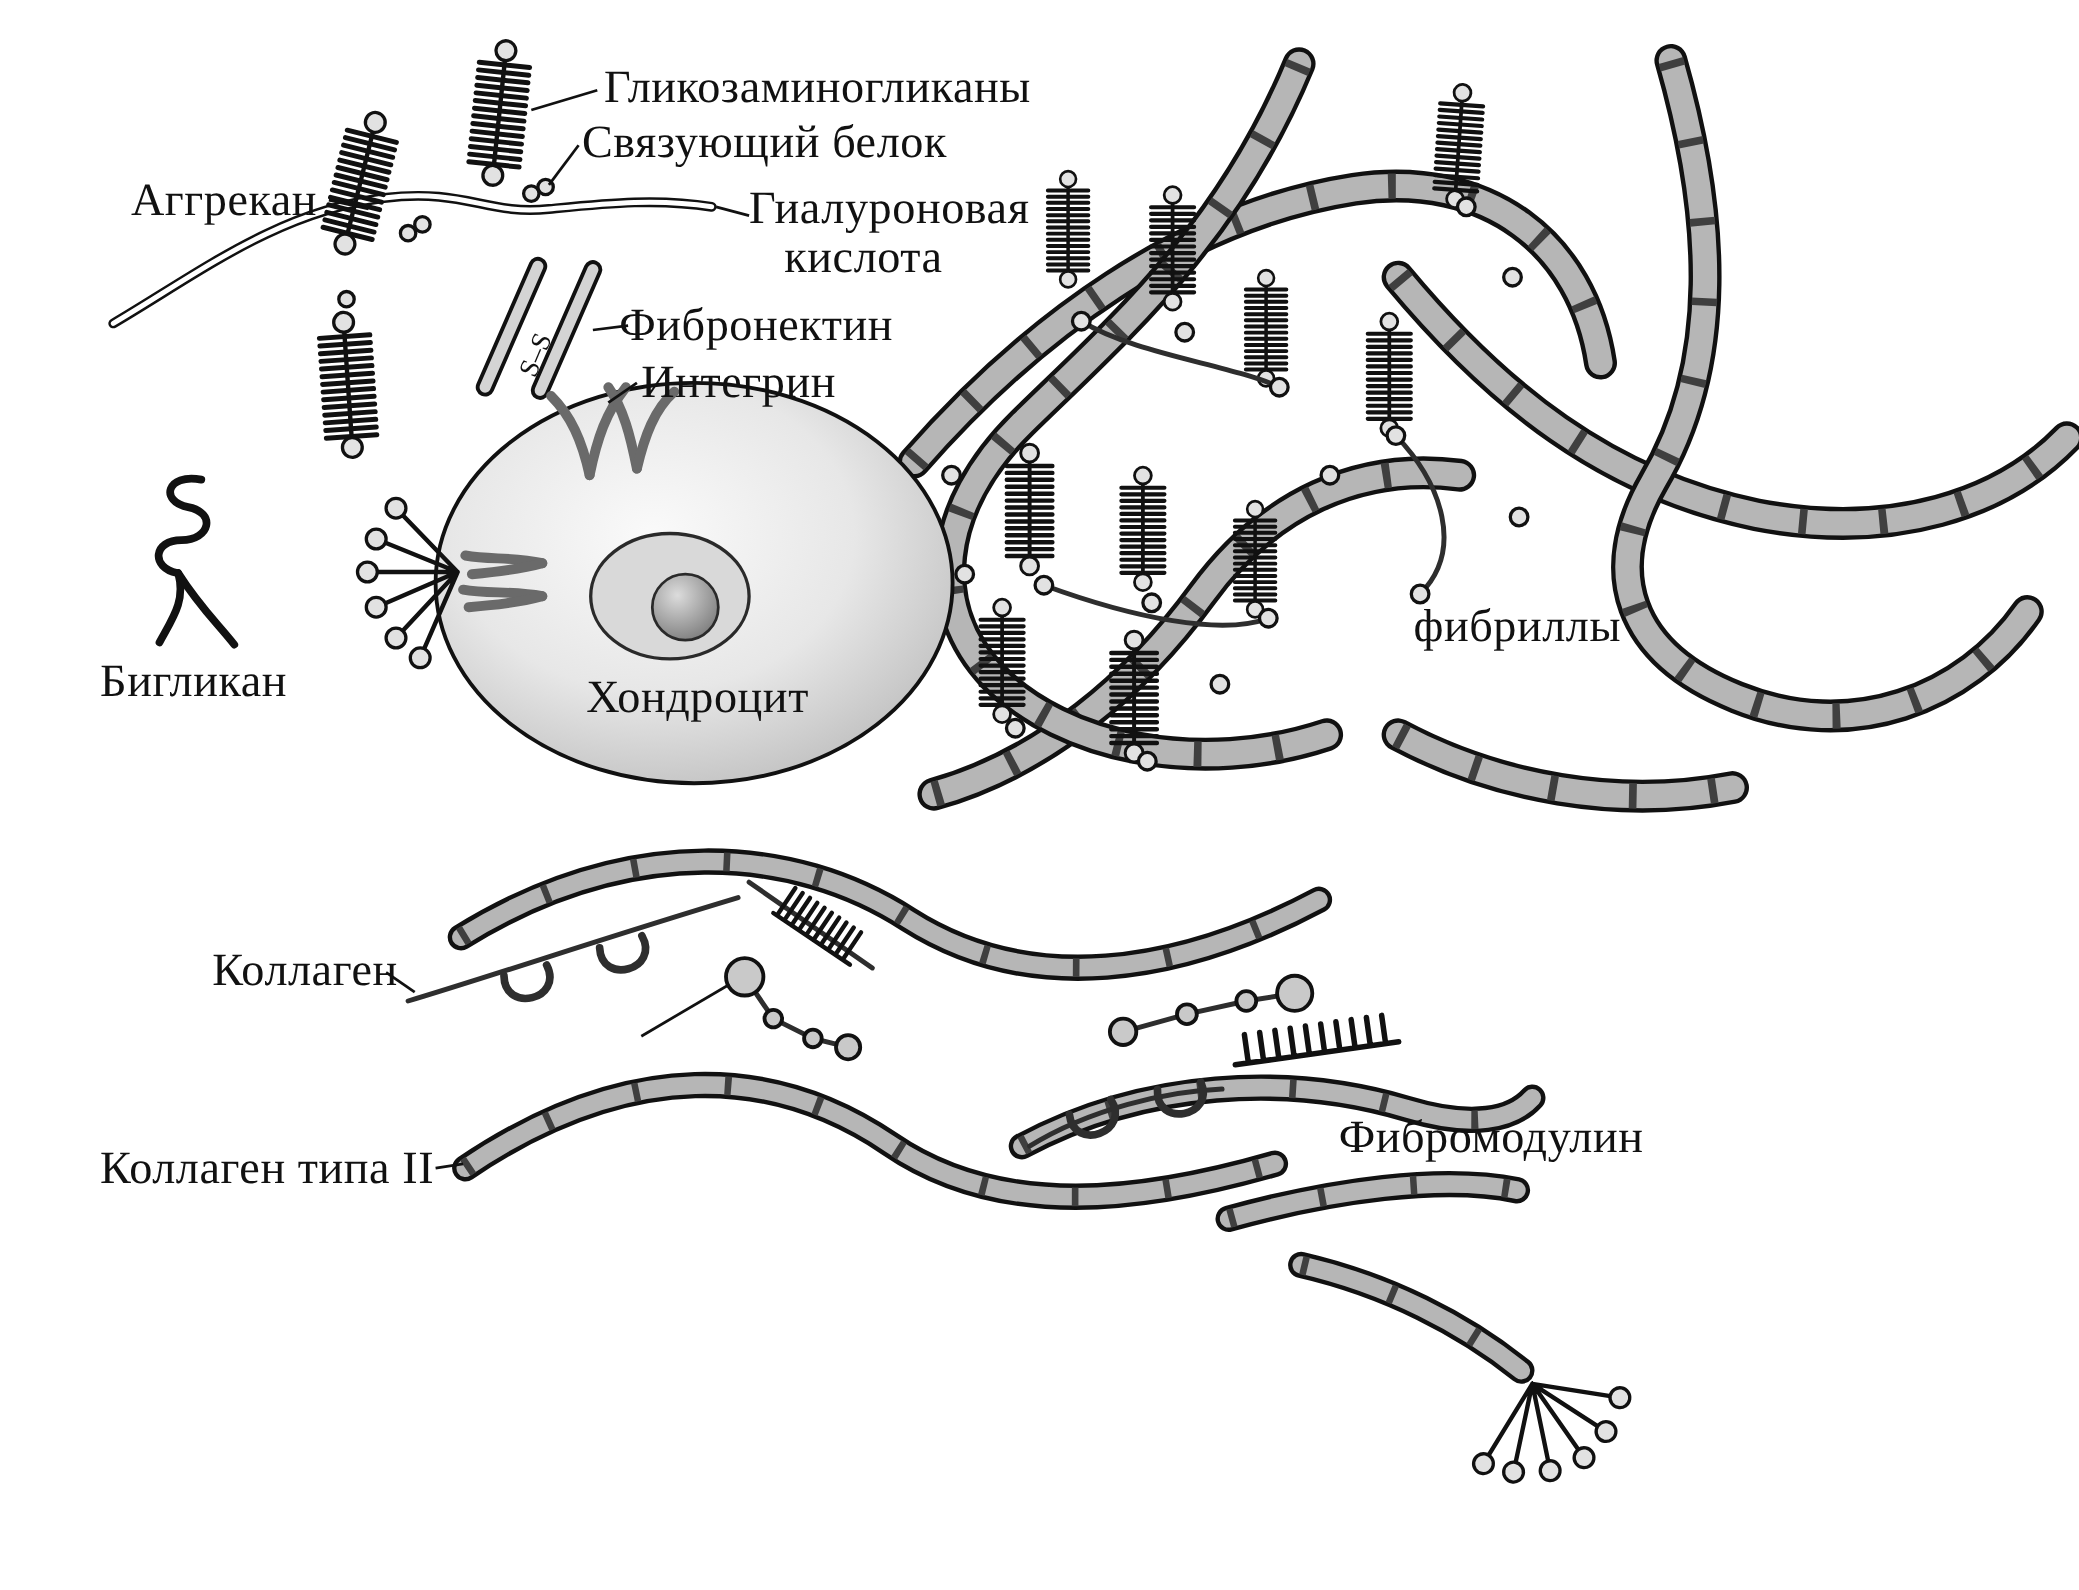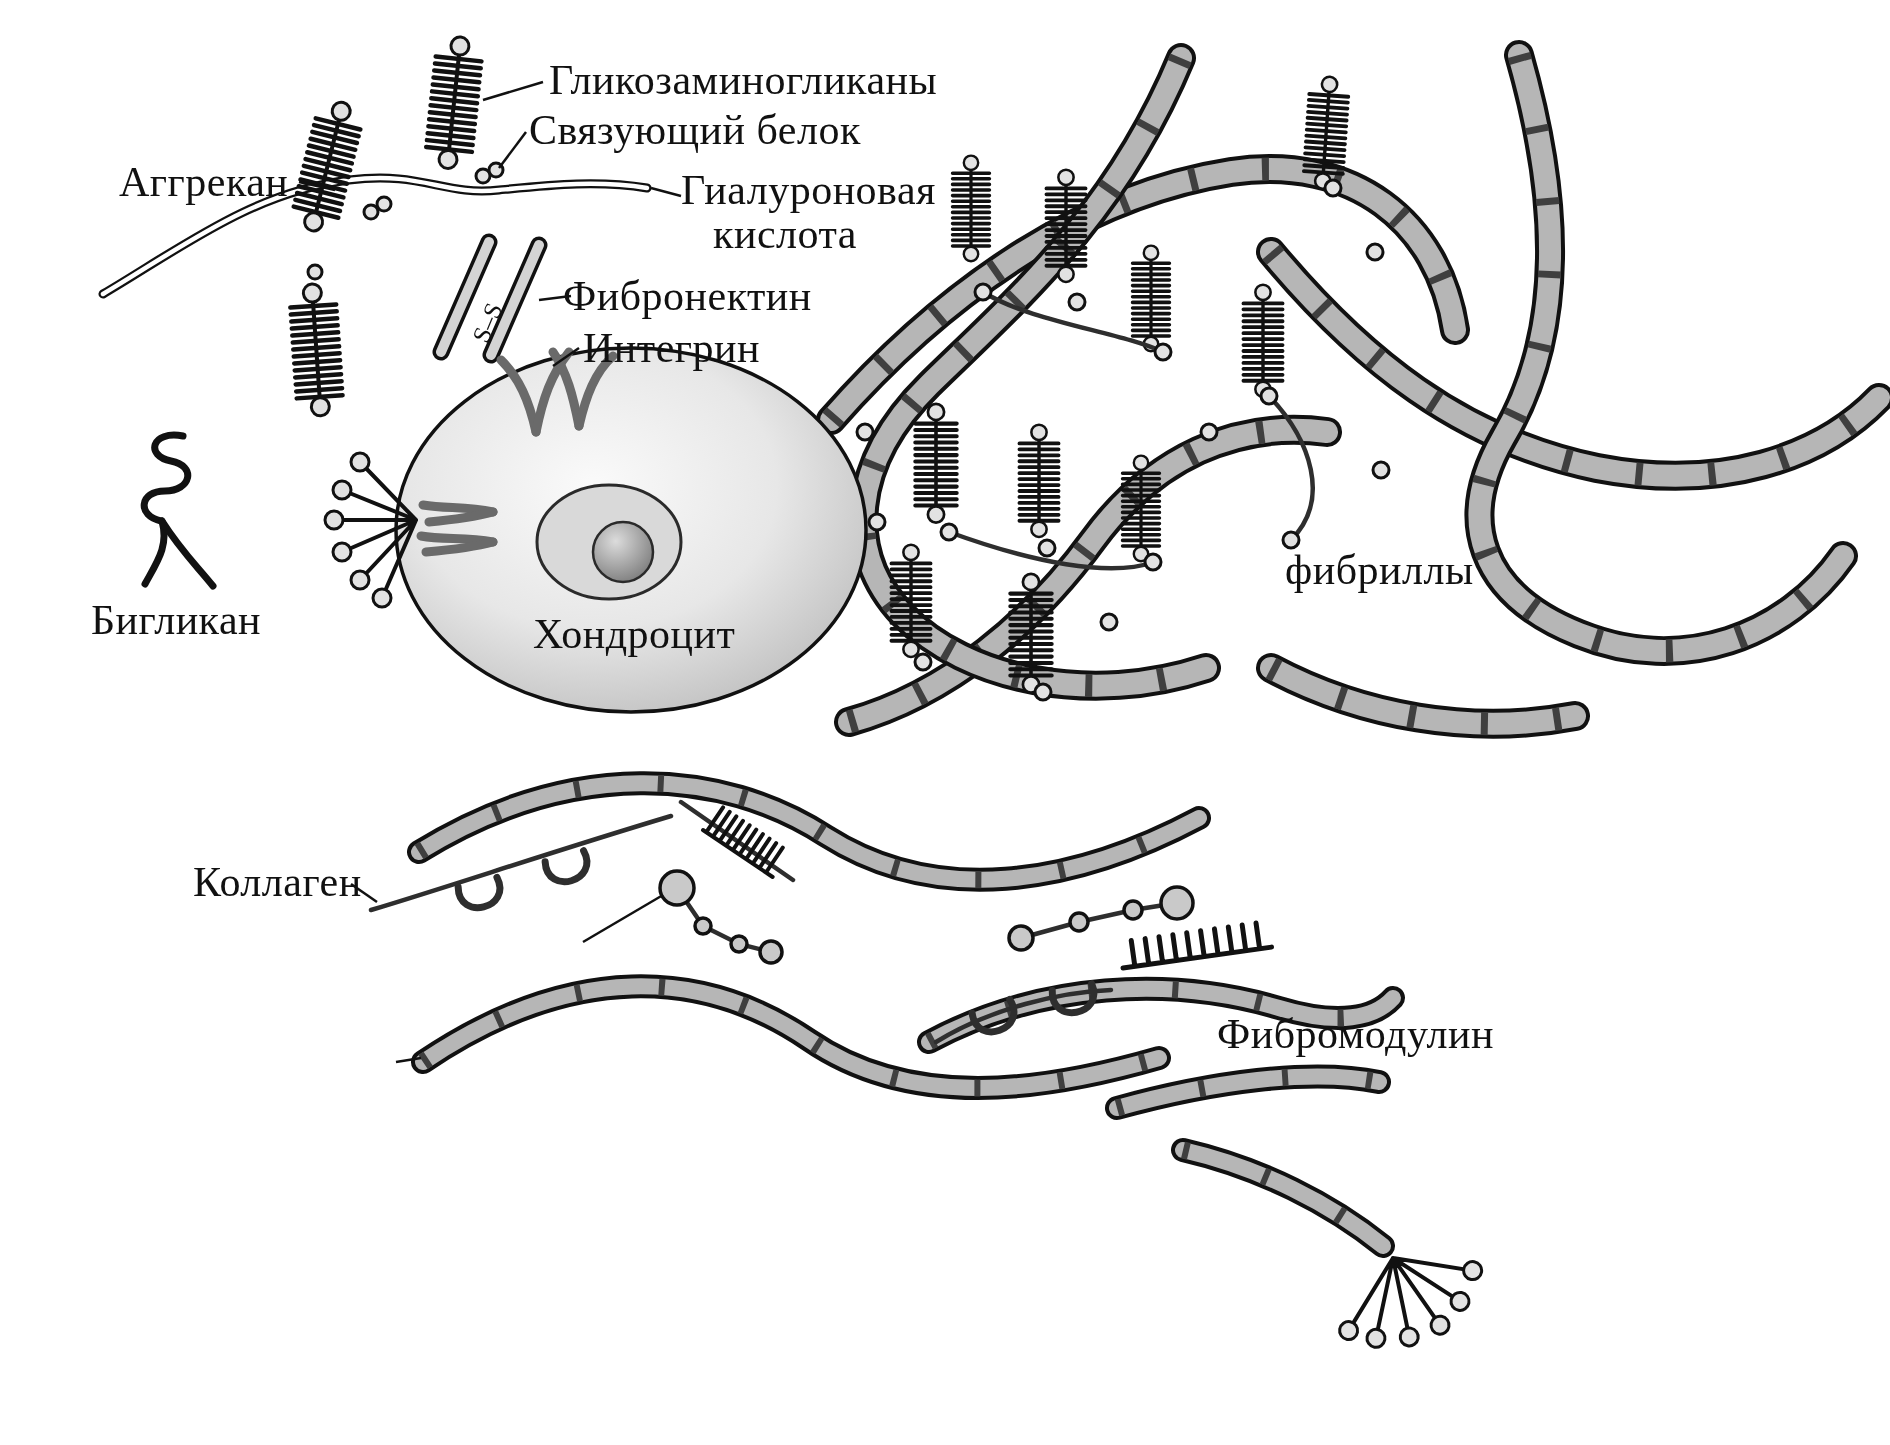--- a/index.html
+++ b/index.html
@@ -311,14 +311,15 @@
 <div class="lbl" style="left:650px;top:166px">Гиалуроновая</div>
 <div class="lbl" style="left:682px;top:210px">кислота</div>
 <div class="lbl" style="left:532px;top:272px">Фибронектин</div>
 <div class="lbl" style="left:552px;top:324px">Интегрин</div>
 <div class="lbl-ss" style="left:436px;top:336px">S–S</div>
 <div class="lbl" style="left:60px;top:596px">Бигликан</div>
 <div class="lbl" style="left:502px;top:610px">Хондроцит</div>
 <div class="lbl" style="left:1254px;top:546px">фибриллы</div>
 <div class="lbl" style="left:162px;top:858px">Коллаген</div>
 <div class="lbl" style="left:1186px;top:1010px">Фибромодулин</div>
+<div class="lbl" style="left:60px;top:1038px">Коллаген типа II</div>
 
 </div>
 
 </body></html>

